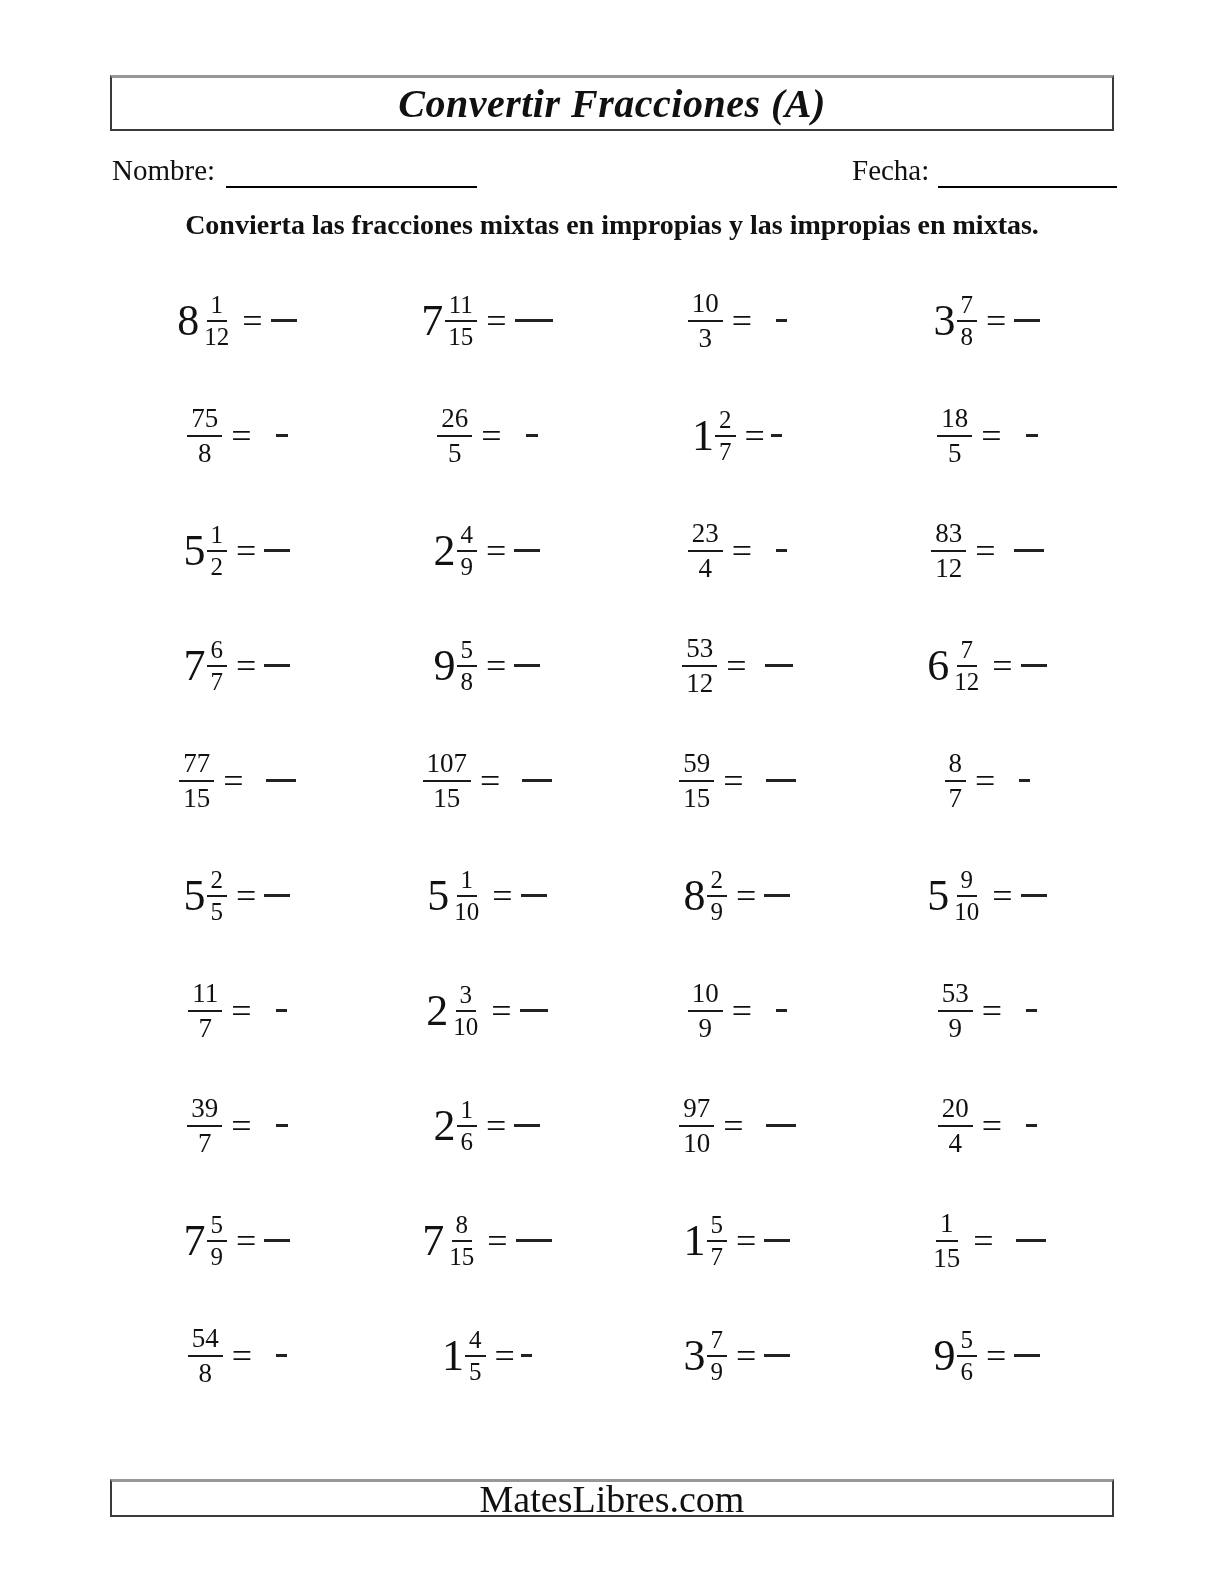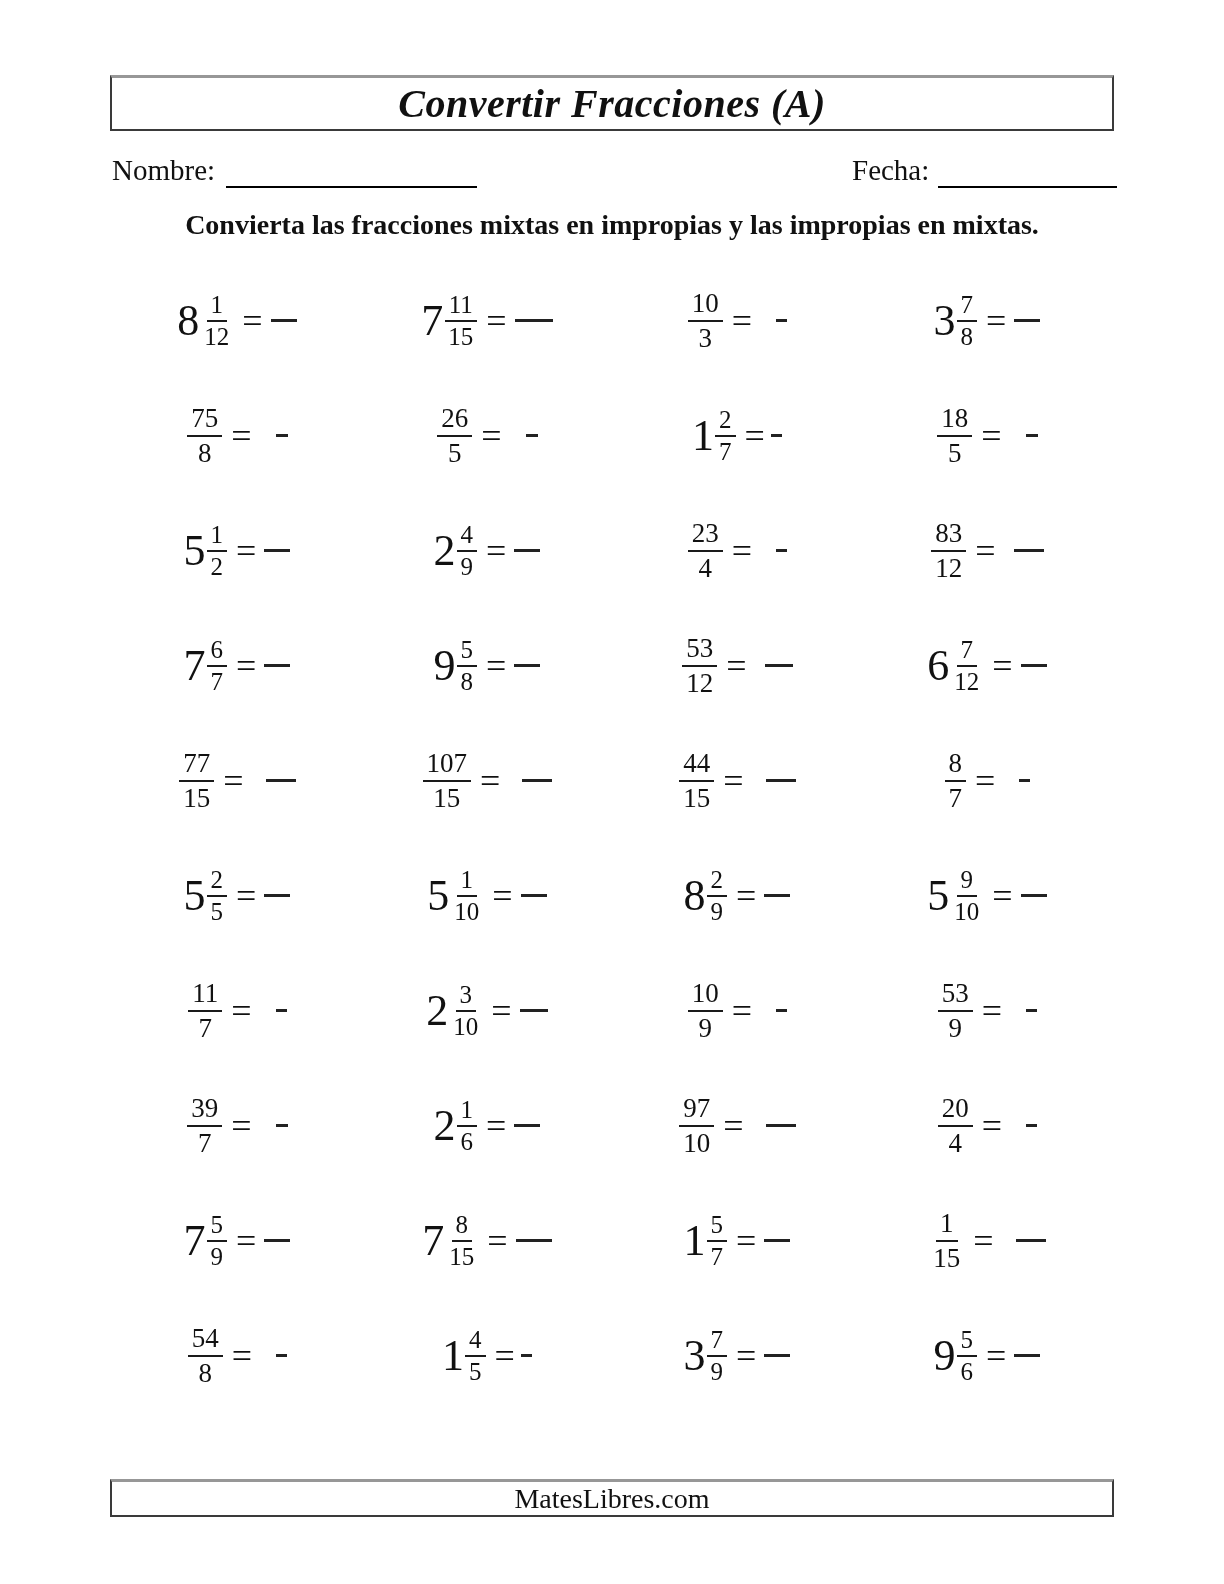--- a/index.html
+++ b/index.html
@@ -9,21 +9,21 @@
     font-family:"Liberation Serif", serif;
     position:relative;overflow:hidden;
   }
   .frame-box{
     position:absolute;left:110px;width:1000px;
     border:2px solid #3a3a3a;border-top:3px solid #979797;
     background:#fff;
     display:flex;align-items:center;justify-content:center;
   }
   #title-box{top:75px;height:51px;font-size:40px;font-weight:bold;letter-spacing:0.5px;font-style:italic;}
-  #footer-box{top:1479px;height:33px;font-size:28px;}
+  #footer-box{top:1479px;height:33px;font-size:38px;}
   .field-label{position:absolute;font-size:29px;}
   #name-label{left:112px;top:154px;}
   #date-label{left:852px;top:154px;}
   .write-line{position:absolute;height:0;border-top:2px solid #000;}
   #name-line{left:226px;top:186px;width:251px;}
   #date-line{left:938px;top:186px;width:179px;}
   #instruction{
     position:absolute;left:0;top:209px;width:1224px;
     text-align:center;font-size:28px;font-weight:bold;
   }
@@ -207,21 +207,21 @@
     <div class="problem">
       <span class="frac solo">
         <span class="num">107</span>
         <span class="den">15</span>
       </span>
       <span class="equals">=</span>
       <span class="blank" style="width: 30px; margin-left: 22px;"></span>
     </div>
     <div class="problem">
       <span class="frac solo">
-        <span class="num">44</span>
+        <span class="num">59</span>
         <span class="den">15</span>
       </span>
       <span class="equals">=</span>
       <span class="blank" style="width: 30px; margin-left: 22px;"></span>
     </div>
     <div class="problem">
       <span class="frac solo">
         <span class="num">8</span>
         <span class="den">7</span>
       </span>

